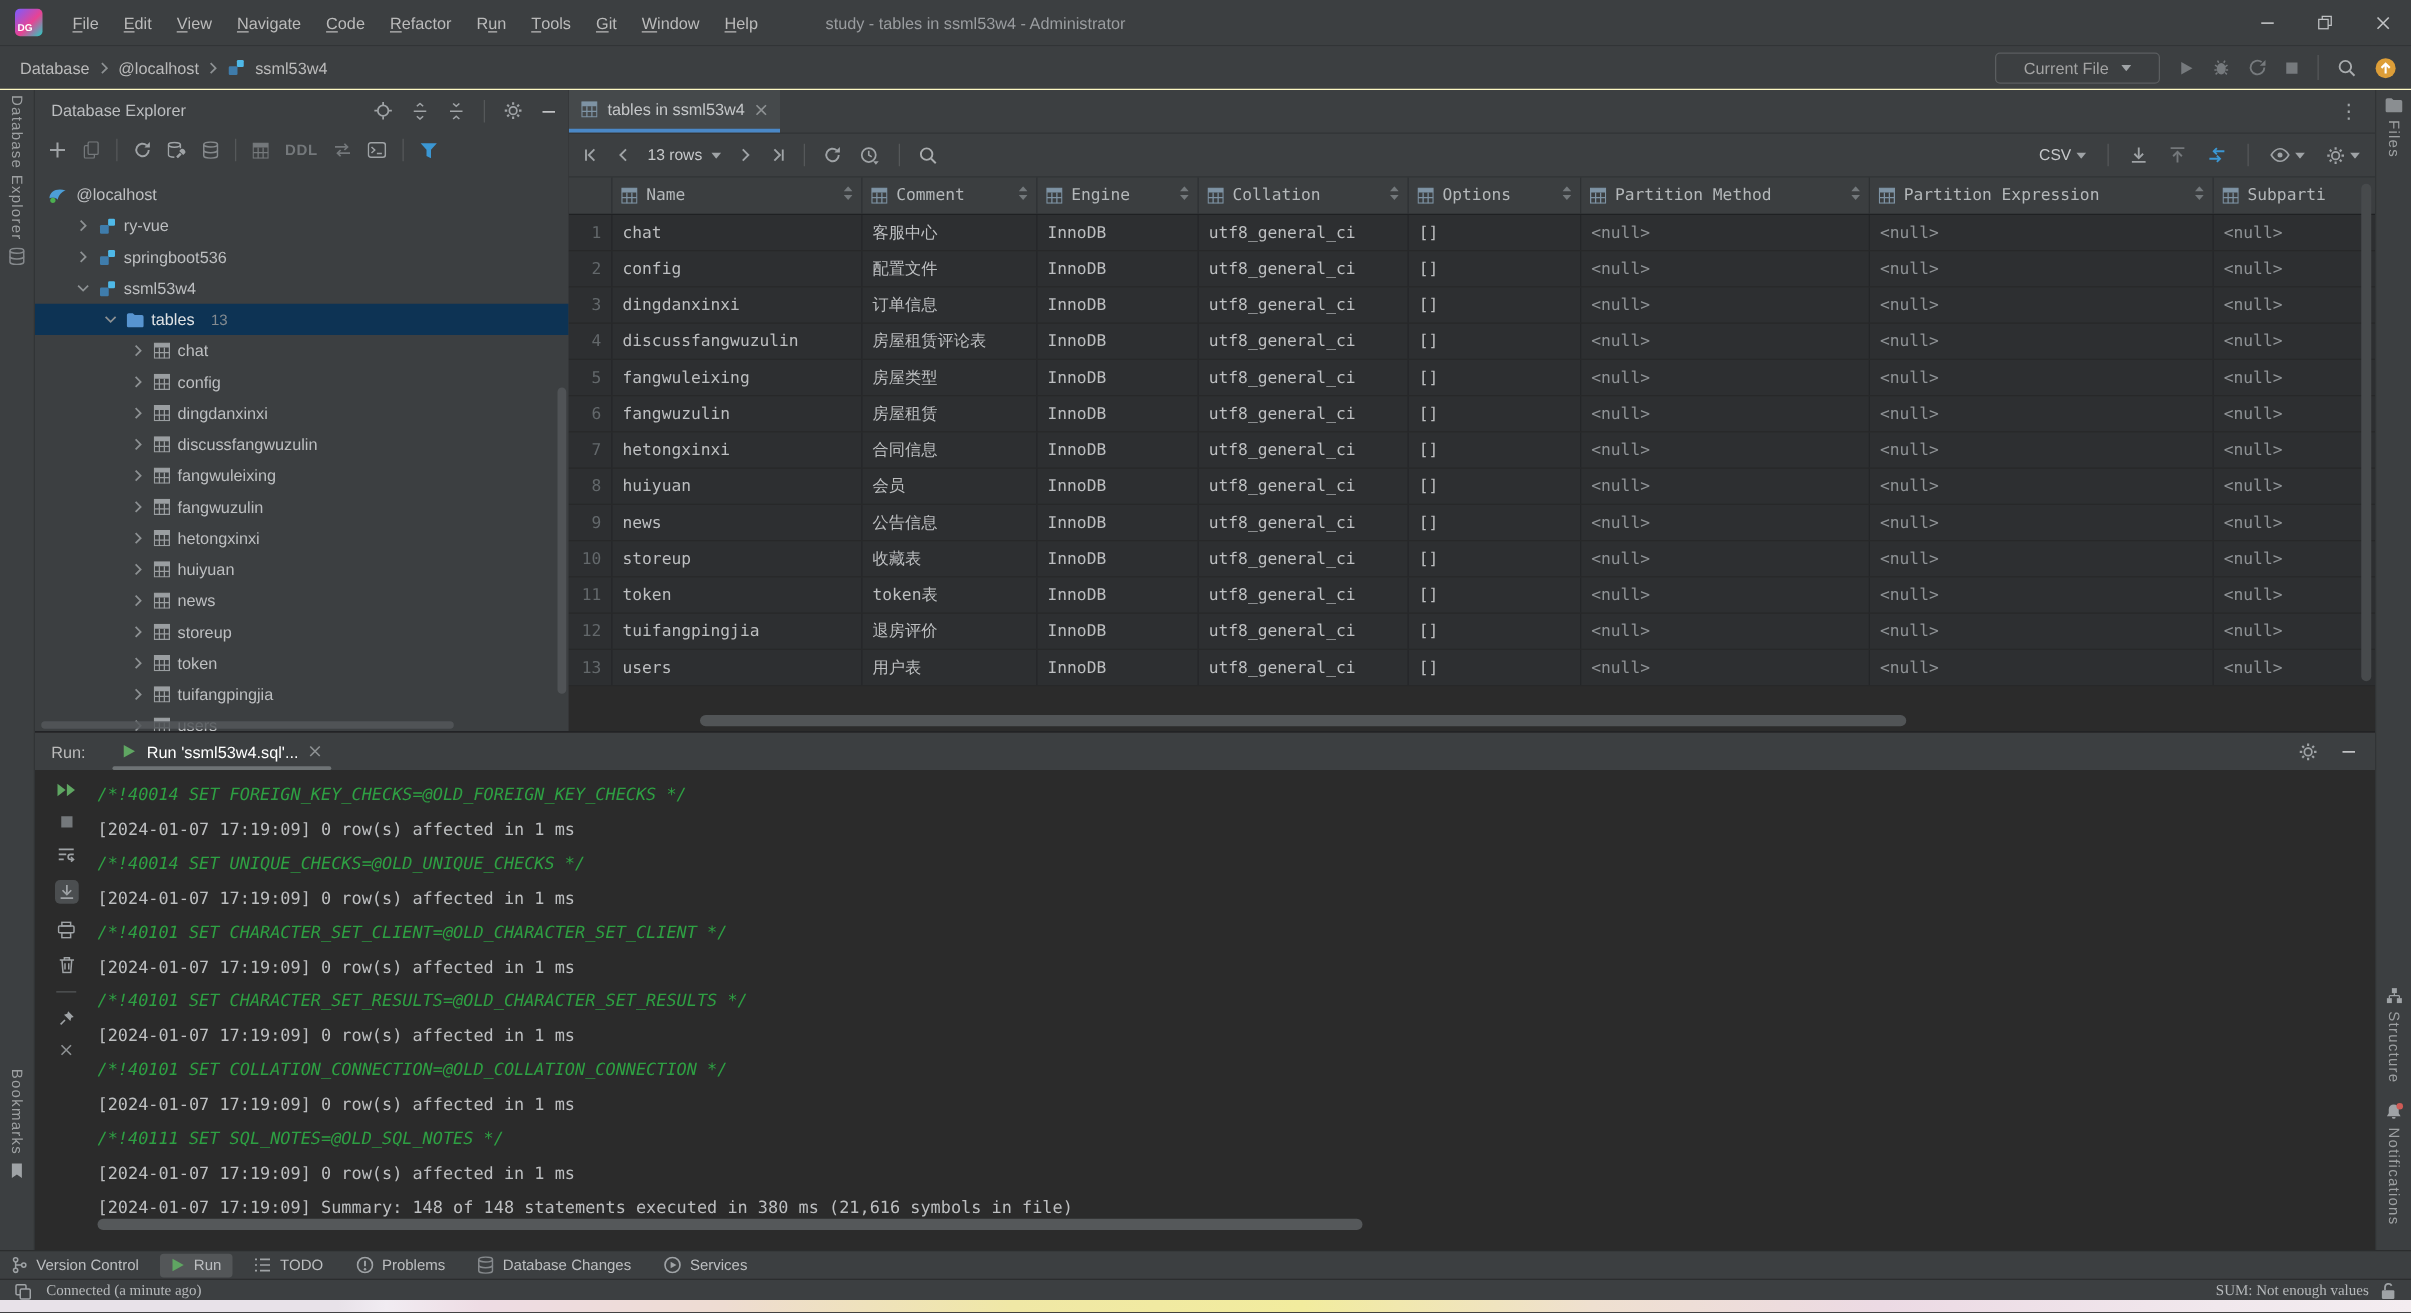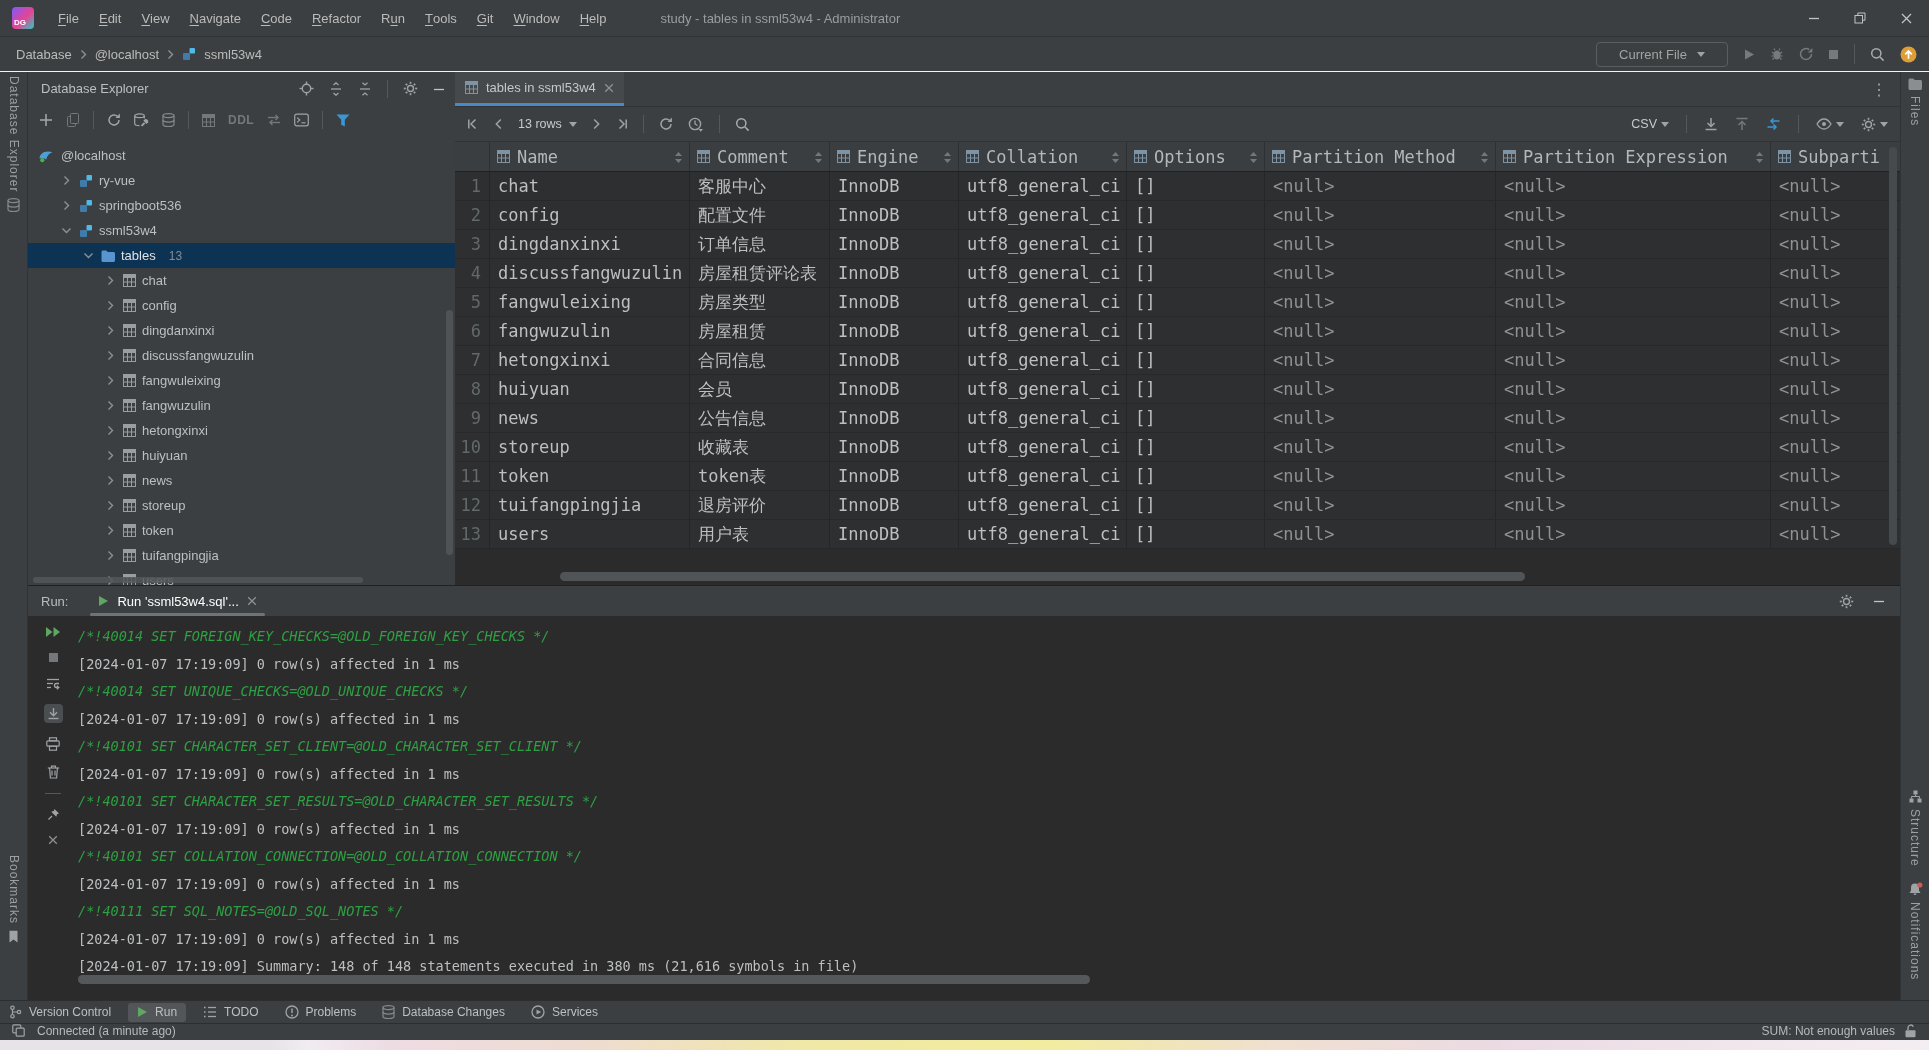--- a/index.html
+++ b/index.html
@@ -48,21 +48,21 @@
   .content { position:absolute; left:455px; top:72px; width:1445px; height:513px; background:#2b2b2b; display:flex; flex-direction:column; overflow:hidden; }
   .tabbar { height:35px; flex:none; background:#3c3f41; display:flex; align-items:stretch; border-bottom:1px solid #313436; }
   .tab { display:flex; align-items:center; gap:8px; padding:0 10px; background:#45494b; border-bottom:3px solid #4a88c7; font-size:13px; color:#c5c7c9; }
   .kebab { margin-left:auto; display:flex; align-items:center; padding-right:13px; color:#9fa3a6; font-size:16px; }
   .gridbar { height:35px; flex:none; background:#3c3f41; display:flex; align-items:center; padding:0 12px; gap:15px; font-size:12.5px; color:#c7c9cb; border-bottom:1px solid #313436; }
   .sep { width:1px; height:18px; background:#55585a; flex:none; }
   .rows-ctl { display:flex; align-items:center; gap:7px; }
   .gb-right { margin-left:auto; display:flex; align-items:center; gap:17px; }
   .withchev { display:flex; align-items:center; gap:4px; }
 
-  .grid { flex:none; display:flex; flex-direction:column; font-family:"DejaVu Sans Mono", monospace; font-size:17px; }
+  .grid { flex:none; display:flex; flex-direction:column; font-family:"DejaVu Sans Mono", monospace; font-size:13px; }
   .ghead { height:30px; display:flex; background:#3b3e40; border-bottom:1px solid #1f2123; color:#b4b8ba; }
   .gh { display:flex; align-items:center; gap:7px; padding:0 7px; border-right:1px solid #2e3133; overflow:hidden; white-space:nowrap; }
   .gh .sort { margin-left:auto; }
   .grow { height:29px; display:flex; background:#2d2f31; border-bottom:1px solid #272829; color:#bdbfc1; }
   .gc { display:flex; align-items:center; padding:0 8px; border-right:1px solid #242628; overflow:hidden; white-space:nowrap; }
   .gc.num { justify-content:flex-end; color:#63686b; }
   .gc.null { color:#8f9396; }
   .w0{width:35px;flex:none}.w1{width:200px;flex:none}.w2{width:140px;flex:none}.w3{width:129px;flex:none}
   .w4{width:168px;flex:none}.w5{width:138px;flex:none}.w6{width:231px;flex:none}.w7{width:275px;flex:none}.w8{flex:1;border-right:none}
   .gridrest { flex:1; background:#2b2b2b; position:relative; }
@@ -81,21 +81,21 @@
   .gutsep { width:16px; height:1px; background:#55585a; }
   .console { flex:1; padding-top:7px; font-family:"DejaVu Sans Mono", monospace; font-size:13.5px; line-height:27.5px; white-space:pre; overflow:hidden; }
   .cl-c { color:#2ea043; font-style:italic; }
   .cl-o { color:#bdbfc1; }
   .console-hthumb { position:absolute; left:50px; bottom:16px; width:1012px; height:9px; background:#55585a; border-radius:5px; }
 
   
   .twbar { position:absolute; left:0; top:1000px; width:100%; height:23px; background:#3c3f41; border-top:1px solid #2b2d2e; display:flex; align-items:center; gap:8px; font-size:12px; color:#bdbfc1; }
   .tw { display:flex; align-items:center; gap:7px; padding:2px 9px; border-radius:3px; height:19px; }
   .tw.active { background:rgba(255,255,255,.12); }
-  .statusbar { position:absolute; left:0; top:1023px; width:100%; height:17px; background:#3c3f41; border-top:1px solid #2b2d2e; display:flex; align-items:flex-start; font-size:12px; color:#b6b9bb; padding:0 12px; gap:12px; }
+  .statusbar { position:absolute; left:0; top:1023px; width:100%; height:17px; background:#3c3f41; border-top:1px solid #2b2d2e; display:flex; align-items:flex-end; font-size:12px; color:#b6b9bb; padding:0 12px; gap:12px;font-family:Liberation Serif, serif; }
   .sb-right { margin-left:auto; display:flex; align-items:center; gap:9px; }
   .desktop { position:absolute; left:0; top:1040px; width:100%; height:10px;
     background:linear-gradient(90deg,#e8e2e9 0%,#e8e2e9 14%,#f1ecf2 16%,#eedce4 20%,#eedcd2 30%,#f0e8a6 42%,#f2ec9e 54%,#efe0d0 66%,#ecdae4 78%,#f1e8ed 92%,#f4edf1 100%); }
 </style>
 </head>
 <body>
 
 <div class="app">
 
   <div class="titlebar">

